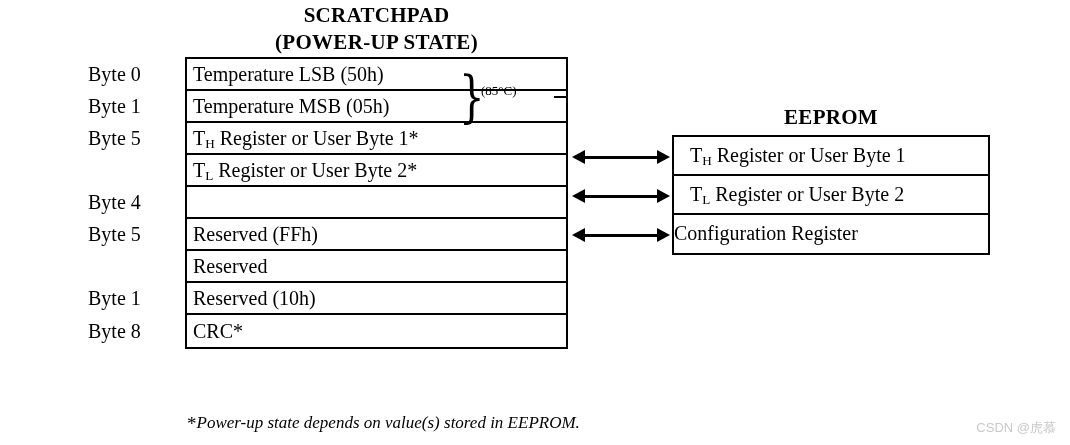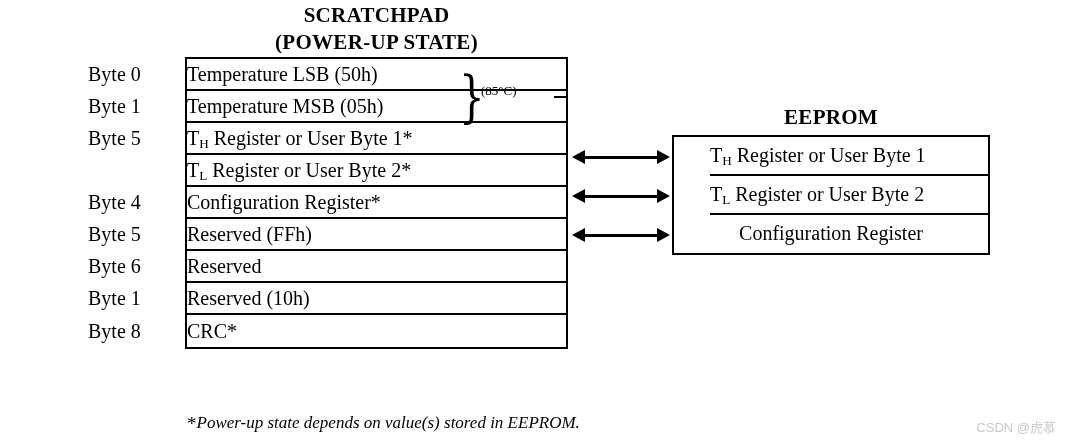--- a/index.html
+++ b/index.html
@@ -60,21 +60,21 @@
   .sp-label {
     position: absolute;
     right: 100%;
     width: 92px;
     margin-right: 7px;
     text-align: left;
     font-size: 20px;
     white-space: nowrap;
   }
   .sp-text {
-    padding-left: 0;
+    padding-left: 6px;
     font-size: 20px;
     white-space: nowrap;
   }
   sub {
     font-size: 0.66em;
     vertical-align: -0.22em;
     line-height: 0;
   }
 
   
@@ -117,22 +117,22 @@
   .ee-row {
     height: 38.8px;
     box-sizing: border-box;
     display: flex;
     align-items: center;
     border-bottom: 2px solid #000;
     font-size: 20px;
     white-space: nowrap;
   }
   .ee-row:last-child { border-bottom: none; }
-  .ee-left { padding-left: 0; margin-left: 36px; }
-  .ee-center { justify-content: center; }
+  .ee-left { padding-left: 16px; }
+  .ee-center { justify-content: flex-start; }
 
   
   .arrow {
     position: absolute;
     left: 572px;
     width: 98px;
     height: 14px;
   }
   .arrow .shaft {
     position: absolute;
@@ -203,30 +203,28 @@
     <span class="sp-label">Byte 5</span>
     <span class="sp-text"><span>T</span><sub>H</sub><span> Register or User Byte 1*</span></span>
   </div>
 
   <div class="sp-row">
     <span class="sp-text"><span>T</span><sub>L</sub><span> Register or User Byte 2*</span></span>
   </div>
 
   <div class="sp-row">
     <span class="sp-label">Byte 4</span>
-    <span class="sp-text">Configuration Register*</span>
   </div>
 
   <div class="sp-row">
     <span class="sp-label">Byte 5</span>
     <span class="sp-text">Reserved (FFh)</span>
   </div>
 
   <div class="sp-row">
-    <span class="sp-label">Byte 6</span>
     <span class="sp-text">Reserved</span>
   </div>
 
   <div class="sp-row">
     <span class="sp-label">Byte 1</span>
     <span class="sp-text">Reserved (10h)</span>
   </div>
 
   <div class="sp-row">
     <span class="sp-label">Byte 8</span>

